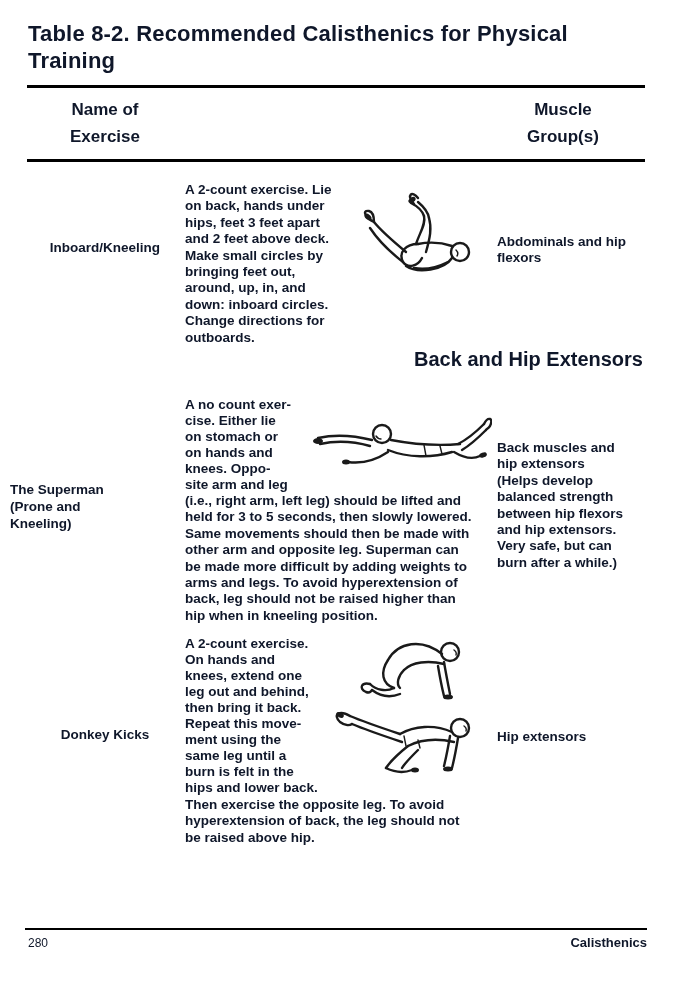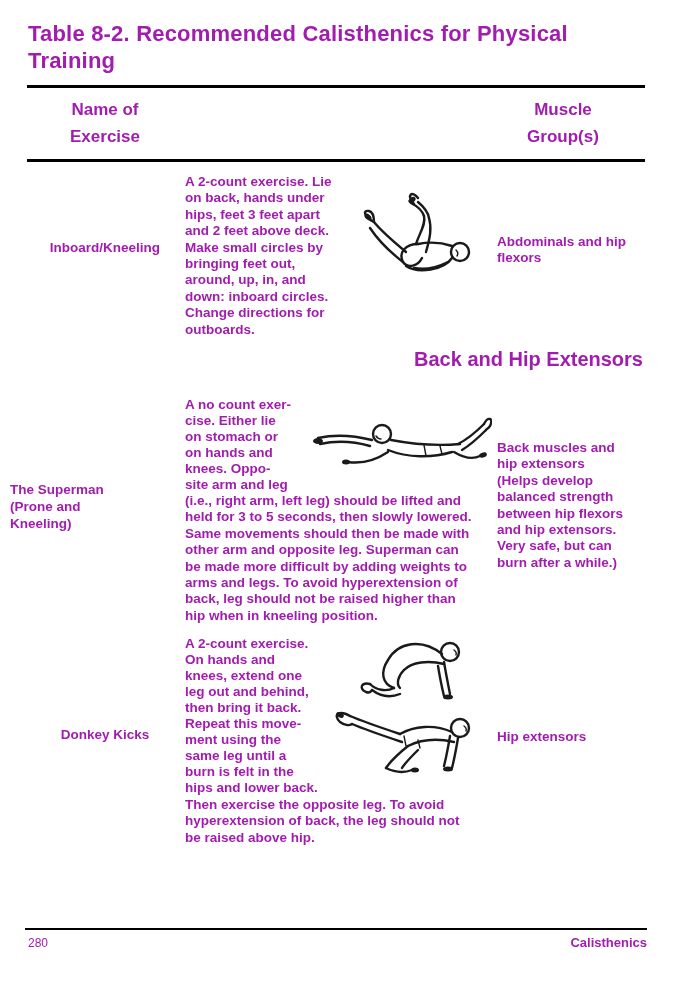--- a/index.html
+++ b/index.html
@@ -1,18 +1,18 @@
 <!DOCTYPE html>
 <html><head>
 <meta charset="utf-8">
 <style>
   html,body { margin:0; padding:0; background:#e8e8e8; }
   .page {
     position:relative; width:673px; height:981px; margin:0 auto;
-    background:#ffffff; color:#a21caf;
+    background:#ffffff; color:#0f172a;
     font-family:"Liberation Sans","DejaVu Sans",sans-serif;
     overflow:hidden;
   }
   .abs { position:absolute; }
   .pre { white-space:pre-line; }
   .title {
     left:28px; top:20px; width:600px;
     font-size:22px; font-weight:bold; line-height:27px;
     letter-spacing:0.2px;
   }
@@ -23,21 +23,21 @@
   .col-hdr { font-size:17px; font-weight:bold; text-align:center; }
   .hdr-name   { left:25px;  top:96px;  width:160px; line-height:27px; }
   .hdr-desc   { left:190px; top:109px; width:290px; }
   .hdr-muscle { left:488px; top:96px;  width:150px; line-height:27px; }
   .body-text { font-size:13.5px; font-weight:bold; line-height:16.4px; }
   .section-header {
     left:25px; top:348px; width:618px; text-align:right;
     font-size:20px; font-weight:bold;
   }
   .r0-name   { left:25px;  top:240px; width:160px; text-align:center; }
-  .r0-desc   { left:185px; top:174px; width:178px; }
+  .r0-desc   { left:185px; top:182px; width:178px; }
   .r0-fig    { left:356px; top:190px; }
   .r0-muscle { left:497px; top:234px; width:168px; }
   .r1-name   { left:10px;  top:481px; width:160px; text-align:left; line-height:17px; }
   .r1-desc-n { left:185px; top:397px; width:145px; line-height:16px; }
   .r1-fig    { left:312px; top:398px; }
   .r1-desc-w { left:185px; top:493px; width:315px; }
   .r1-muscle { left:497px; top:440px; width:170px; }
   .r2-name   { left:25px;  top:727px; width:160px; text-align:center; }
   .r2-desc-n { left:185px; top:636px; width:155px; line-height:16px; }
   .r2-fig-a  { left:348px; top:630px; }

